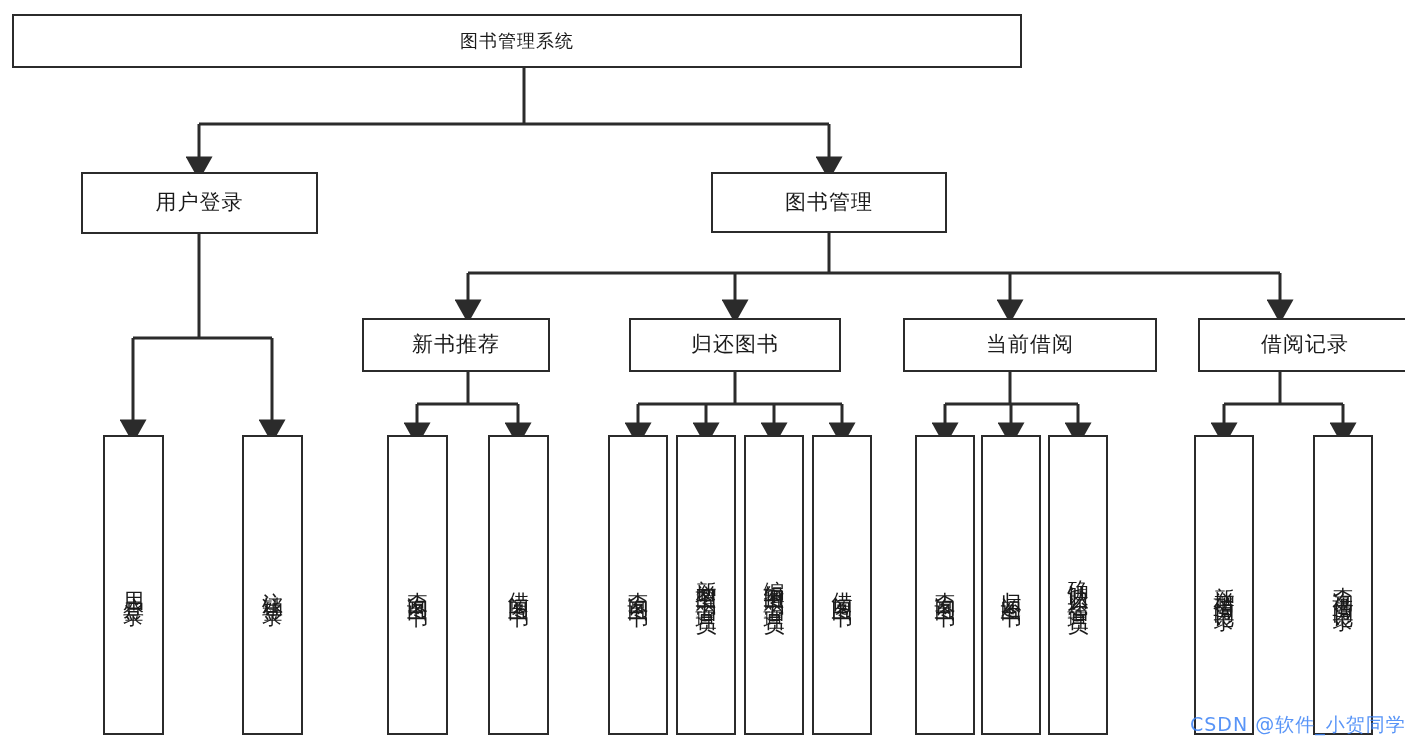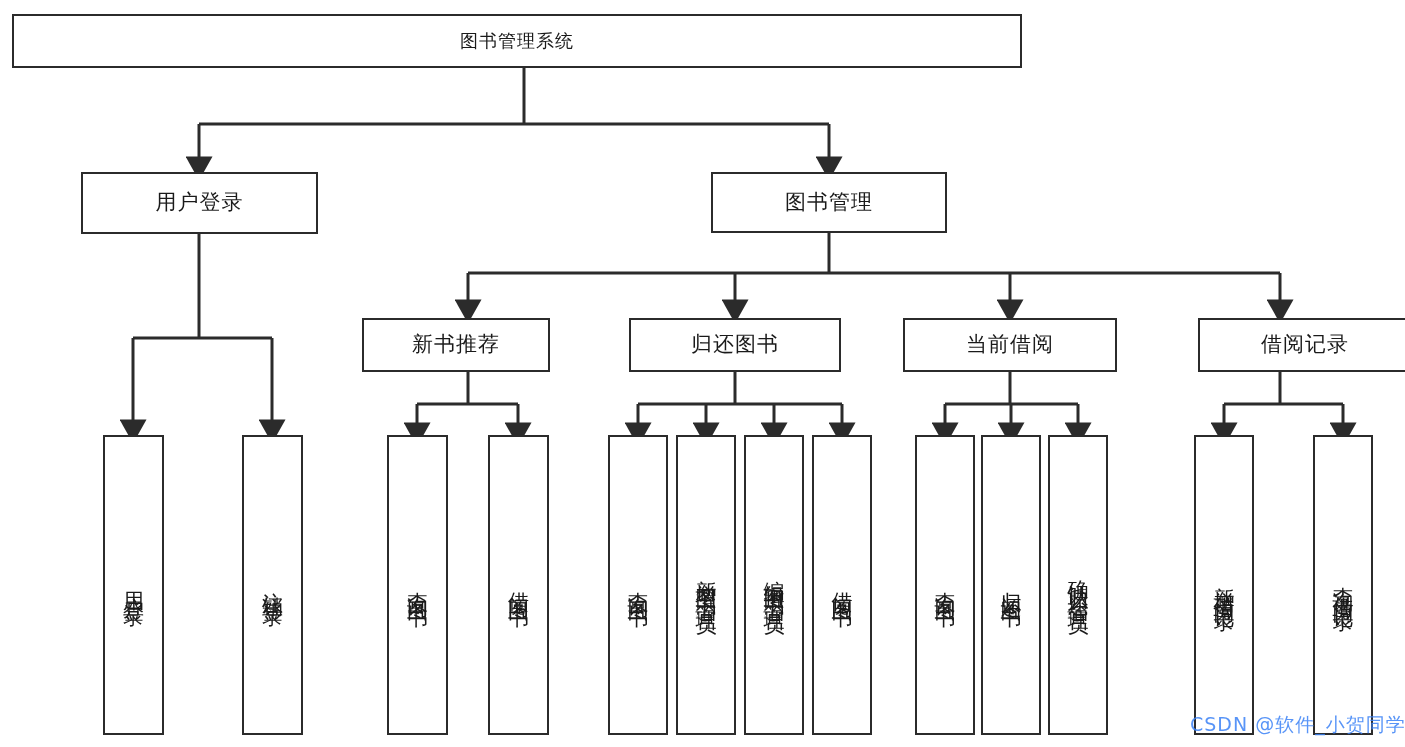--- a/index.html
+++ b/index.html
@@ -121,21 +121,21 @@
   <div class="node horiz title" style="left:12px; top:14px; width:1010px; height:54px;">图书管理系统</div>
 
   <div class="node horiz" style="left:81px; top:172px; width:237px; height:62px;">用户登录</div>
 
   <div class="node horiz" style="left:711px; top:172px; width:236px; height:61px;">图书管理</div>
 
   <div class="node horiz" style="left:362px; top:318px; width:188px; height:54px;">新书推荐</div>
 
   <div class="node horiz" style="left:629px; top:318px; width:212px; height:54px;">归还图书</div>
 
-  <div class="node horiz" style="left:903px; top:318px; width:214px; height:54px;">当前借阅</div>
+  <div class="node horiz" style="left:903px; top:318px; width:254px; height:54px;">当前借阅</div>
 
   <div class="node horiz" style="left:1173px; top:318px; width:214px; height:54px;margin-left:25px;">借阅记录</div>
 
   <div class="node vert" style="left:103px; top:435px; width:61px; height:300px;">
     <span class="vtext">用户登录</span>
   </div>
   <div class="node vert" style="left:242px; top:435px; width:61px; height:300px;">
     <span class="vtext">注销登录</span>
   </div>
 

